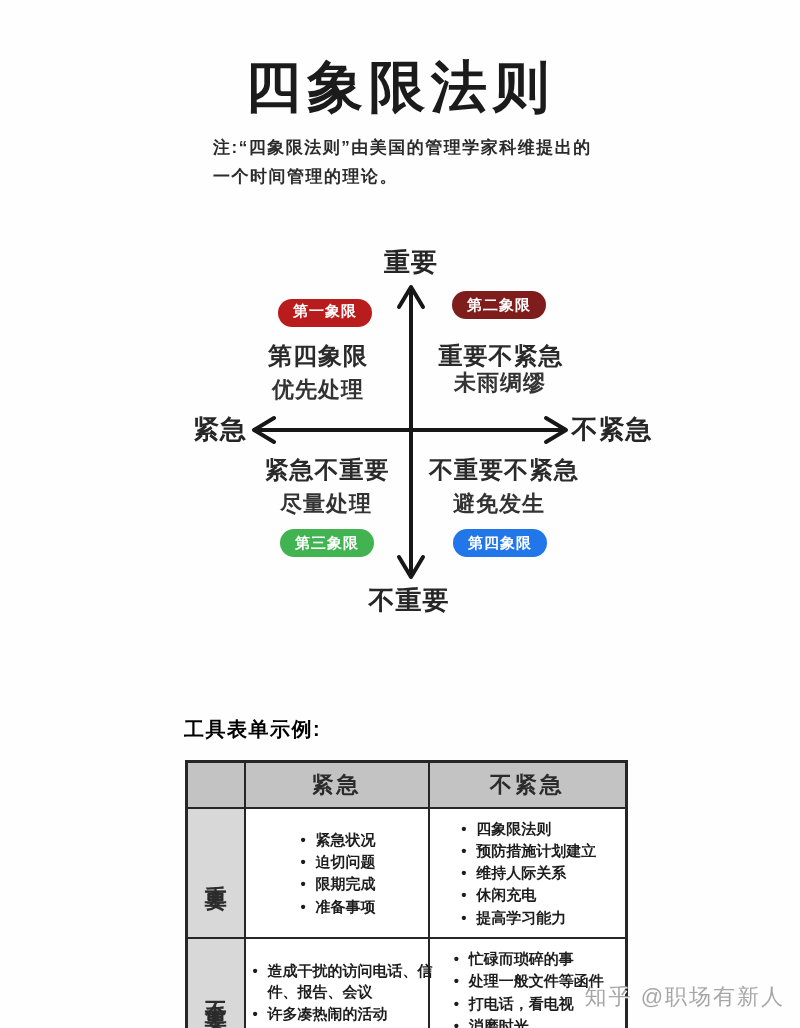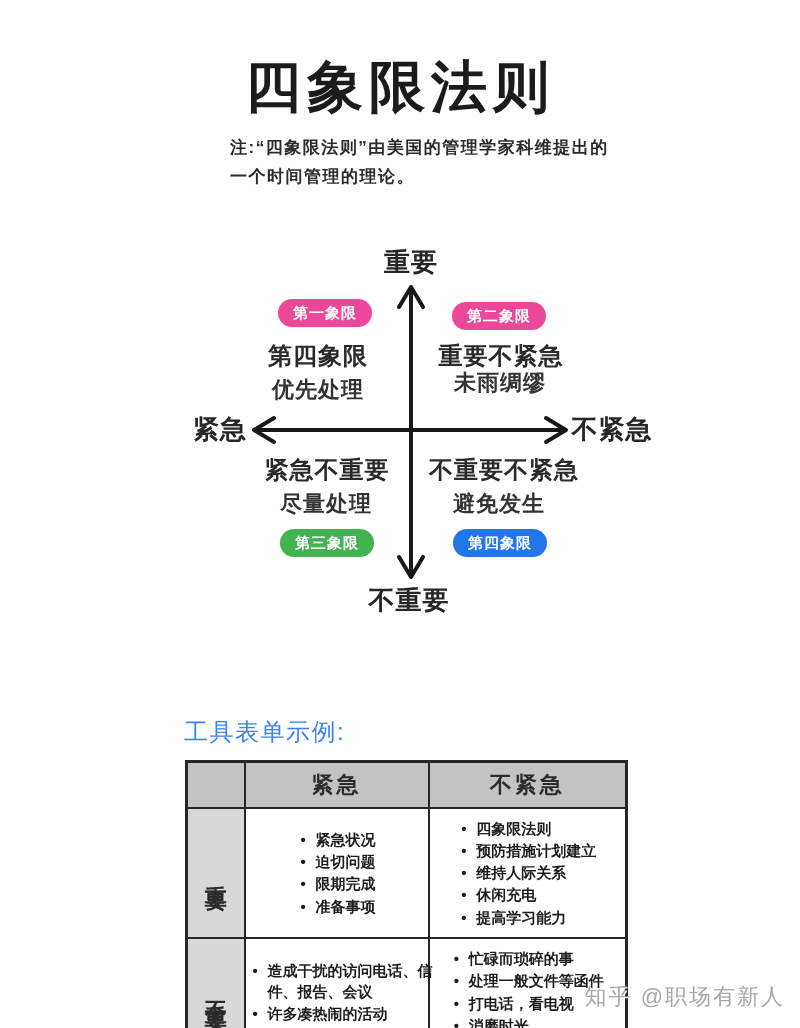--- a/index.html
+++ b/index.html
@@ -10,34 +10,34 @@
     background:#fefefe; margin:0 auto; overflow:hidden; color:#1c1c1c;
   }
   .page-title {
     position:absolute; top:50px; left:0; right:0;
     text-align:center; font-size:56px; font-weight:900;
     letter-spacing:6px; color:#1b1b1b;
   }
   .note {
     position:absolute; left:213px; top:134px; width:410px;
     font-size:17px; font-weight:700; line-height:1.7;
-    letter-spacing:1.5px; color:#2b2b2b;margin-left:17px;
+    letter-spacing:1.5px; color:#2b2b2b;
   }
   .axes-svg { position:absolute; left:0; top:0; width:800px; height:1028px; }
   .abspos { position:absolute; transform:translate(-50%,-50%); white-space:nowrap; }
   .axis-label { font-size:26px; font-weight:800; color:#262626; letter-spacing:1px; }
   .q-line1 { font-size:24px; font-weight:800; color:#2a2a2a; letter-spacing:1px; }
   .q-line2 { font-size:22px; font-weight:700; color:#333; letter-spacing:1px; }
   .q-badge {
     color:#fff; font-size:15px; font-weight:700; letter-spacing:1px;
     padding:5px 15px; border-radius:999px; line-height:1.2;
   }
   .table-caption {
     position:absolute; left:184px; top:716px;
-    font-size:24px; font-weight:400; letter-spacing:1.5px; color:#3b82f6;
+    font-size:20px; font-weight:700; letter-spacing:1.5px; color:#000000;
   }
   table.tool-table {
     position:absolute; left:185px; top:760px; width:440px;
     border-collapse:collapse; table-layout:fixed; background:#fff;
     border:3px solid #262626;
   }
   .tool-table th, .tool-table td { border:2px solid #262626; }
   .tool-table th.colhead {
     background:#c3c3c3; height:46px; font-size:22px; font-weight:700;
     color:#2b2b2b; letter-spacing:3px; text-align:center;
@@ -85,25 +85,25 @@
       <path d="M274 418 L254 430 L274 442"></path>
       <path d="M546 418 L566 430 L546 442"></path>
     </g>
   </svg>
 
   <div class="abspos axis-label" style="left:411px; top:262px;">重要</div>
   <div class="abspos axis-label" style="left:409px; top:600px;">不重要</div>
   <div class="abspos axis-label" style="left:220px; top:429px;">紧急</div>
   <div class="abspos axis-label" style="left:612px; top:429px;">不紧急</div>
 
-  <div class="abspos q-badge" style="left: 325px; top: 313px; background-color: #ec4899;">第一象限</div>
+  <div class="abspos q-badge" style="left: 325px; top: 313px; background-color: #b91c1c; font-family: Liberation Mono, monospace;">第一象限</div>
   <div class="abspos q-line1" style="left:318px; top:356px;">第四象限</div>
   <div class="abspos q-line2" style="left:318px; top:390px;">优先处理</div>
 
-  <div class="abspos q-badge" style="left: 499px; top: 316px; background-color: #ec4899;">第二象限</div>
+  <div class="abspos q-badge" style="left: 499px; top: 305px; background-color: #7f1d1d;">第二象限</div>
   <div class="abspos q-line1" style="left:501px; top:356px;text-align:right;">重要不紧急</div>
   <div class="abspos q-line2" style="left:500px; top:383px;">未雨绸缪</div>
 
   <div class="abspos q-line1" style="left:327px; top:470px;">紧急不重要</div>
   <div class="abspos q-line2" style="left:326px; top:504px;">尽量处理</div>
   <div class="abspos q-badge" style="left: 327px; top: 543px; background-color: rgb(65, 180, 81);">第三象限</div>
 
   <div class="abspos q-line1" style="left:504px; top:470px;">不重要不紧急</div>
   <div class="abspos q-line2" style="left:499px; top:504px;">避免发生</div>
   <div class="abspos q-badge" style="left: 500px; top: 543px; background-color: rgb(33, 118, 234);">第四象限</div>

